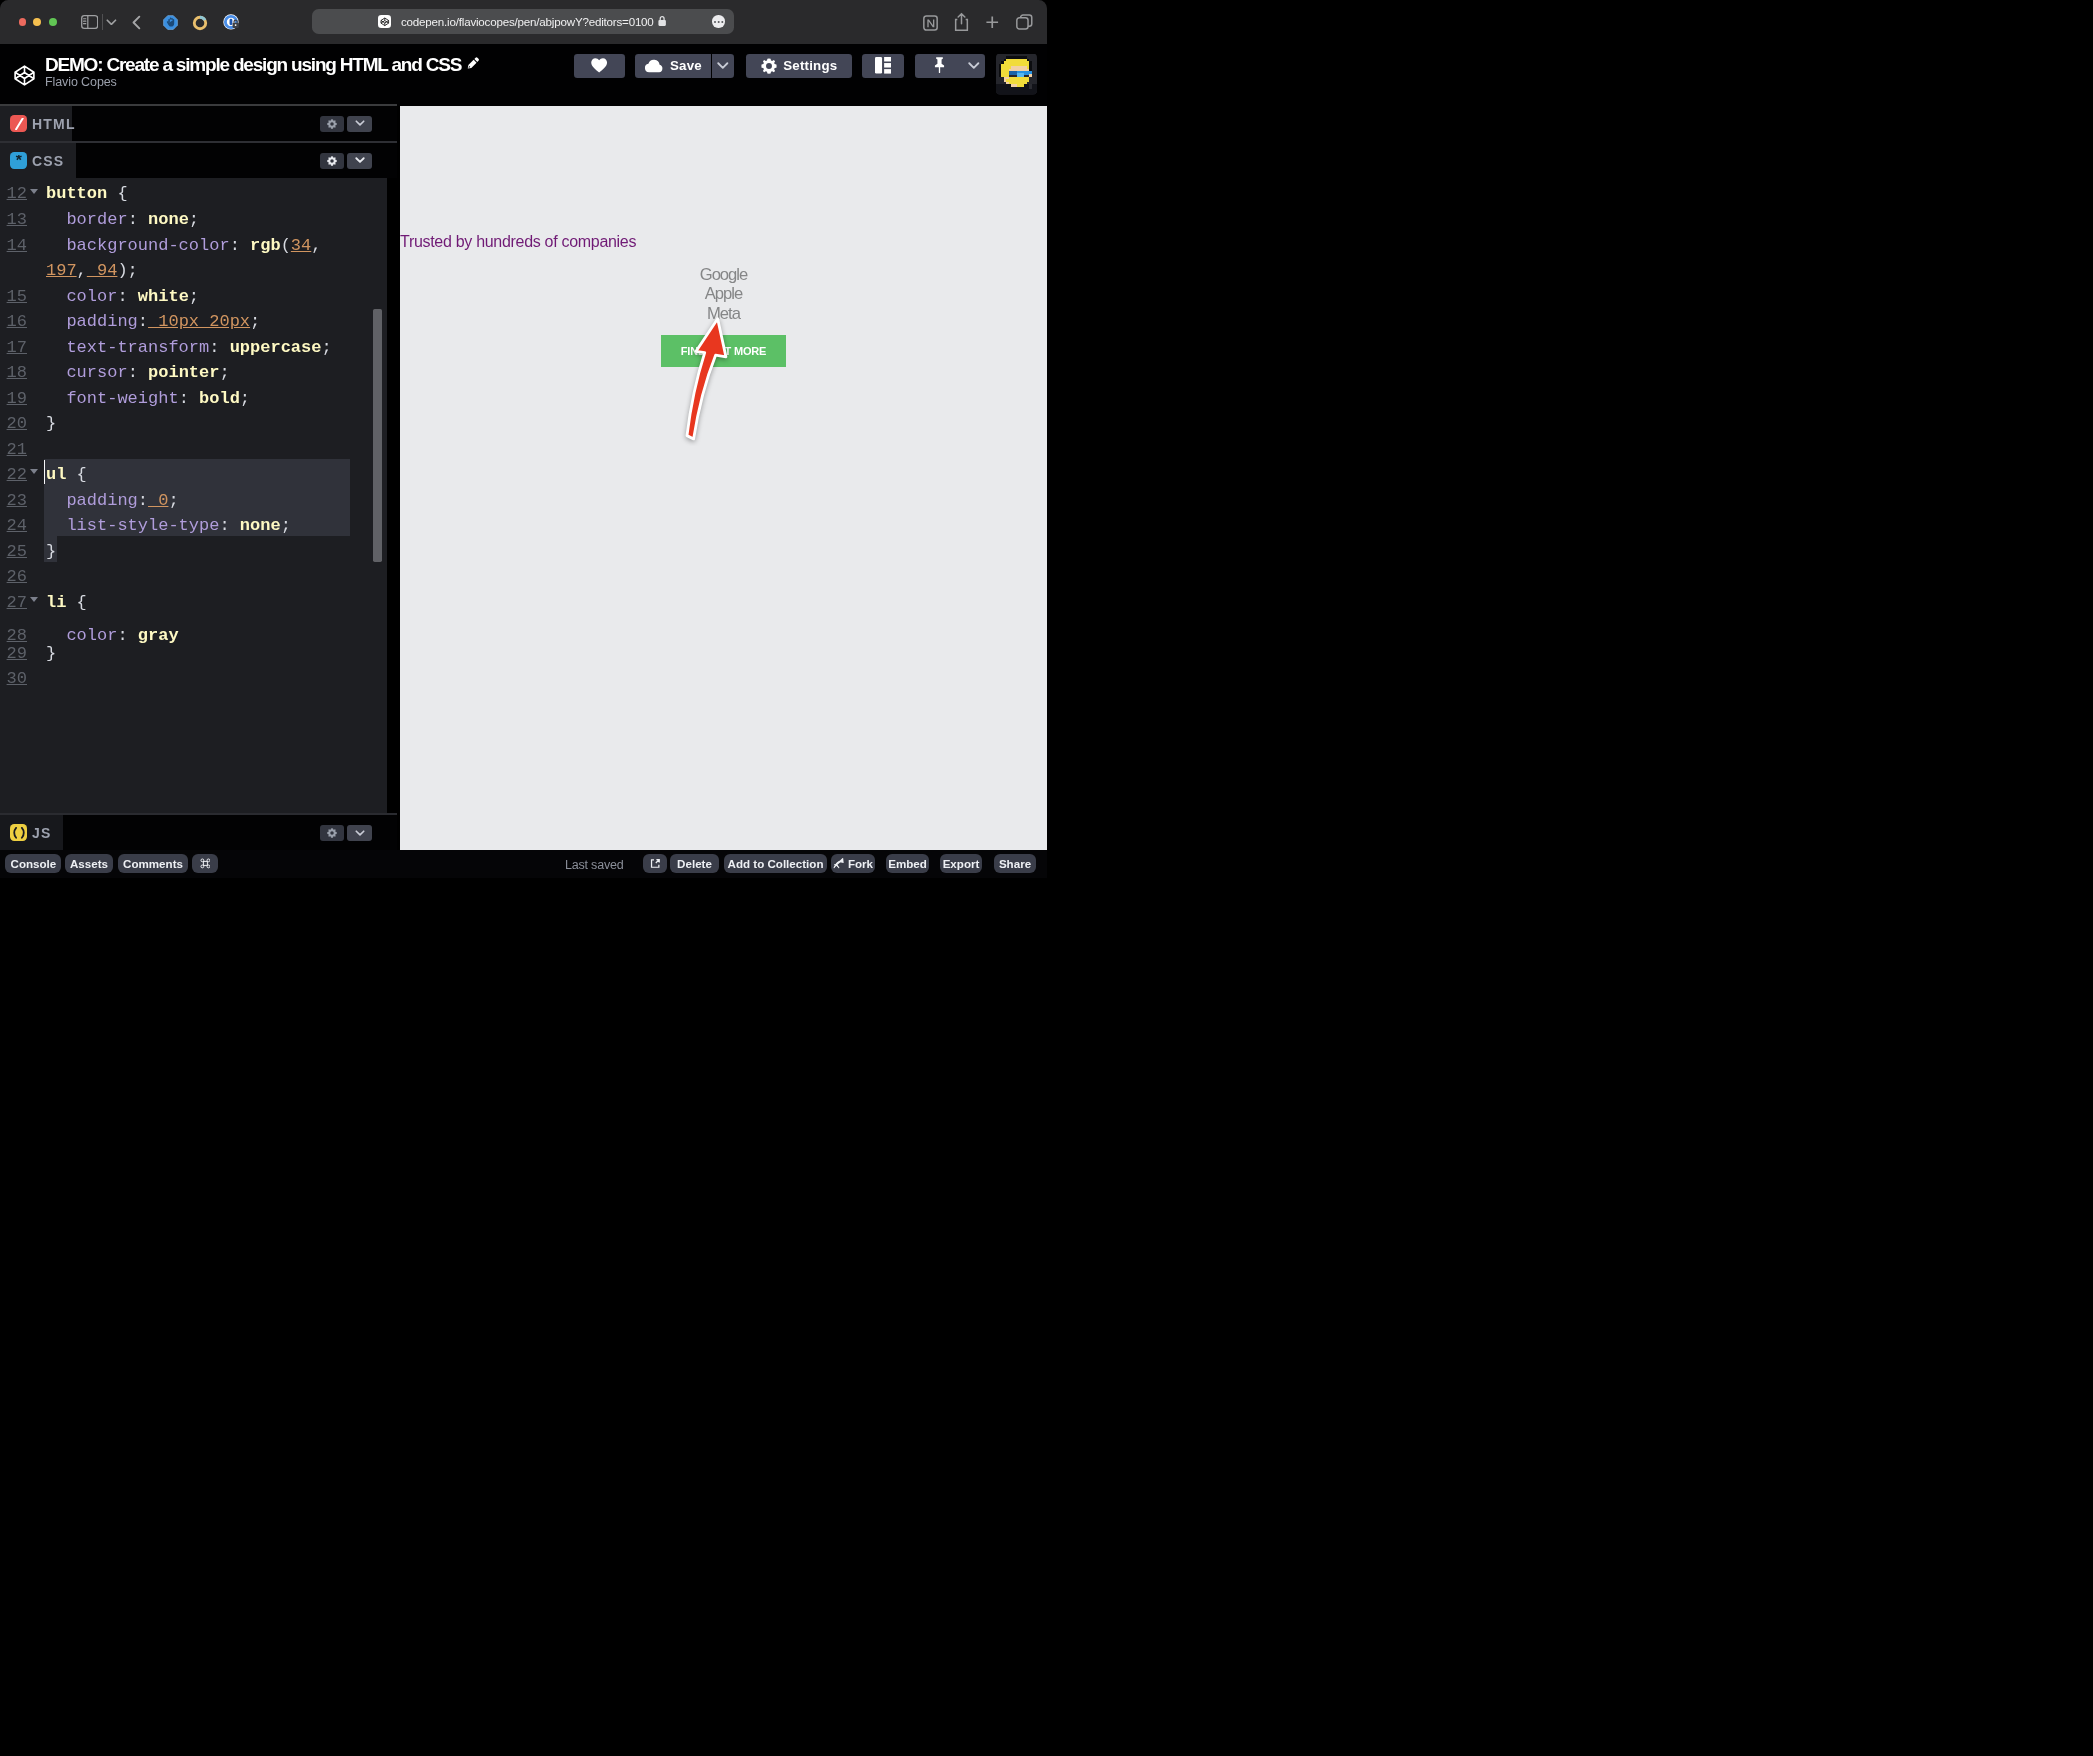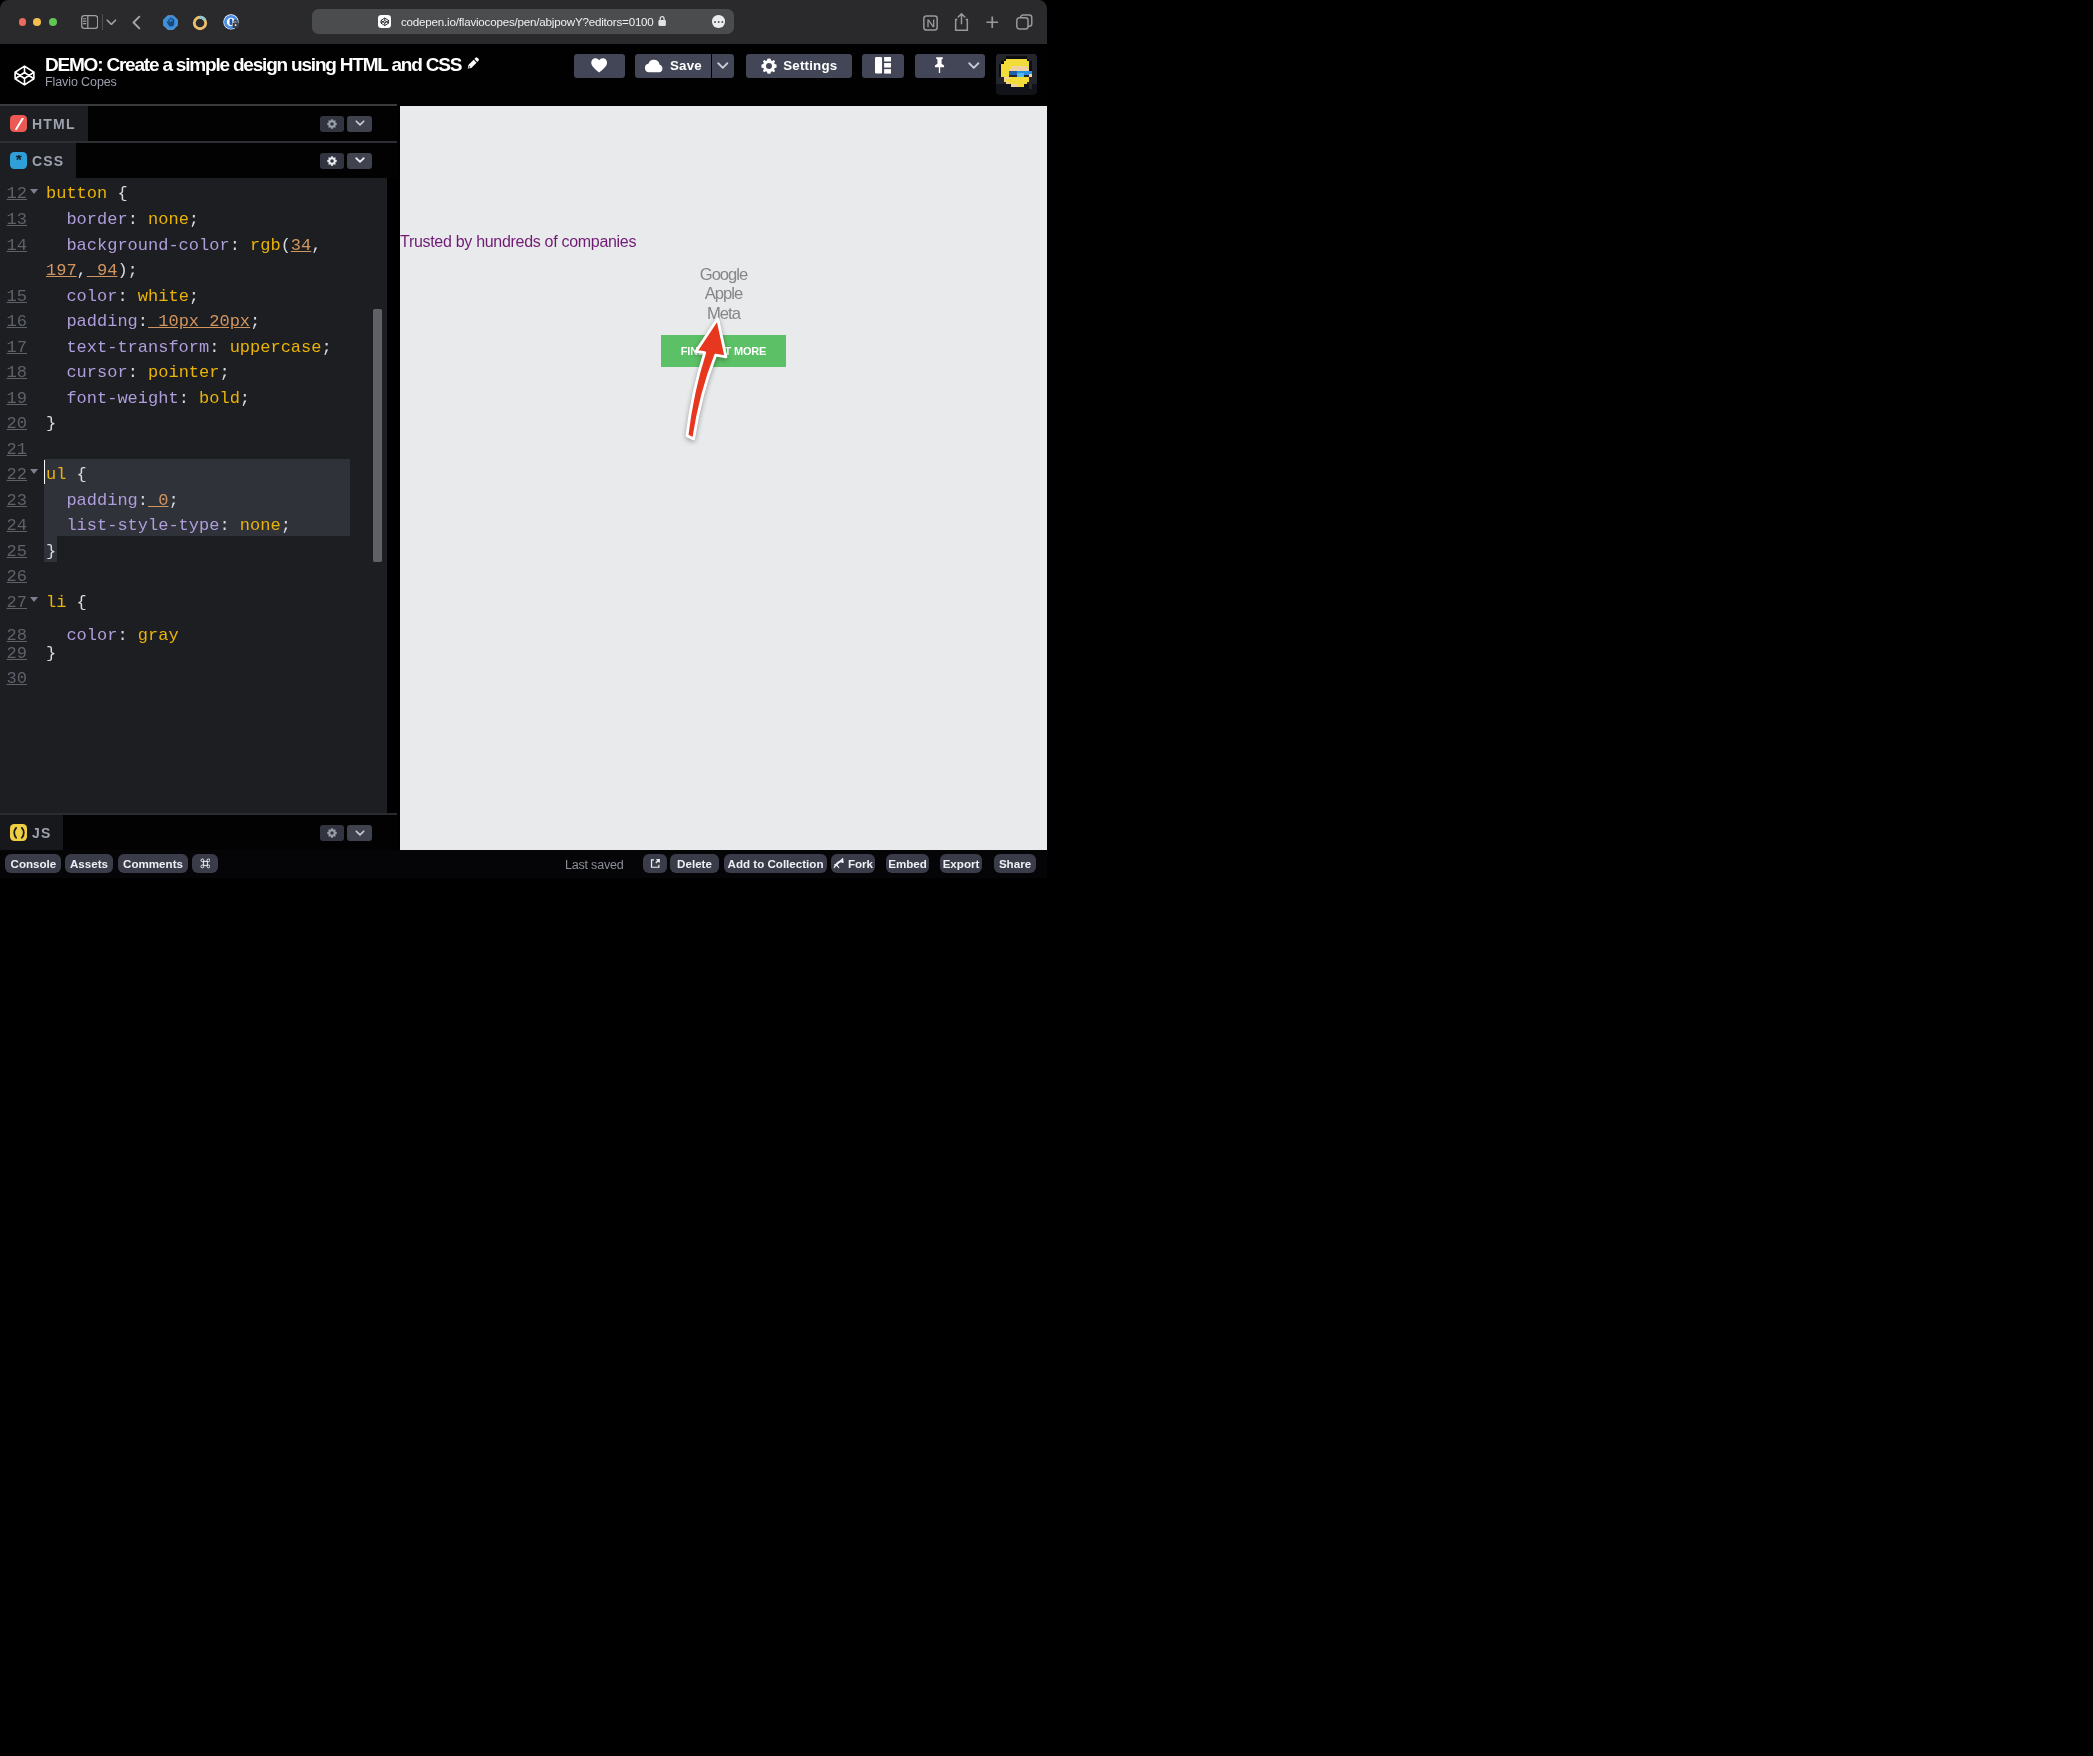--- a/index.html
+++ b/index.html
@@ -28,21 +28,21 @@
   .edtab .ticon { position:absolute; left:10.4px; top:9.1px; width:17px; height:17px; border-radius:4.2px; }
   .edtab .tlbl { position:absolute; left:32px; top:10px; font-size:14px; font-weight:bold; color:#9da2af; letter-spacing:1.2px; }
   .gearbtn { width:24px; height:16px; border-radius:2.9px; background:#32353f; }
   .chevbtn { width:25px; height:16px; border-radius:2.9px; background:#40434e; }
   #codearea { left:0; top:72px; width:387px; height:637px; background:#1d1e22; overflow:hidden; }
   .cl { position:absolute; left:0; width:397px; height:25.5px; font-family:"Liberation Mono", monospace; font-size:17px; line-height:25.5px; white-space:pre; }
   .ln { position:absolute; width:27px; text-align:right; color:#5d6169; left:0; top:2.5px;text-decoration:underline; }
   .ct { position:absolute; left:46px; top:2.5px; }
   .fold { position:absolute; left:30px; width:0; height:0; border-left:4.6px solid transparent; border-right:4.6px solid transparent; border-top:5.8px solid #7c808c; }
   .sel { color:#b09ddb; } 
-  .ky { color:#eab308; }  
+  .ky { color:#fef9c3;font-weight:bold; }  
   .pu { color:#d6d9e0; }  
   .nu { color:#d19560;text-decoration:underline; }  
 
   
   #footer { left:0; top:850px; width:1047px; height:28px; background:#050507; }
   .fbtn { position:absolute; top:4.4px; height:19px; background:#3a3d49; border-radius:6px; color:#eef0f4; font-size:11.6px; font-weight:600; text-align:center; }
 
   .flexc { display:flex; align-items:center; justify-content:center; }
 
   
@@ -228,21 +228,21 @@
   <div class="abs" id="preview">
     <div class="abs" id="pv-p">Trusted by hundreds of companies</div>
     <div class="abs" id="pv-li">Google<br>Apple<br>Meta</div>
     <div class="abs" id="pv-btn">FIND OUT MORE</div>
     <svg class="abs" id="pv-arrow" style="left:249px;top:199px" width="100" height="141" viewBox="0 0 120 170">
       <path d="M82.5 16.5 L92.5 62.5 L80 60.5 Q62 106 53.5 161.5 L45.5 157.5 Q52 104 66.9 57.5 L56.5 55.8 Z" fill="#e8371f" stroke="#fff" stroke-width="3.4" stroke-linejoin="round" filter="drop-shadow(0 2px 3px rgba(0,0,0,0.35))"></path>
     </svg>
   </div>
 
   <div class="abs edhead" style="top:0">
-    <div class="abs edtab" style="width:88px">
+    <div class="abs edtab" style="width:72px">
       <div class="ticon" style="background:#ec5853"></div>
       <svg class="abs" style="left:13.7px;top:12px" width="10.8" height="11.6" viewBox="0 0 13 14">
           <path d="M10.5 0.5 L2.5 13.5" stroke="#fff" stroke-width="2.4" stroke-linecap="round"></path>
         </svg>
       <div class="tlbl">HTML</div>
     </div>
     <div class="abs gearbtn flexc" style="left:320px;top:9.6px">
         <svg width="10" height="10" viewBox="0 0 20 20">
           <path fill="#9aa0ab" d="M10 0.5 l2 0.3 .5 2.2 1.5 .7 2-1.2 1.6 1.6 -1.2 2 .7 1.5 2.2 .5 .2 2 -.2 2 -2.2 .5 -.7 1.5 1.2 2 -1.6 1.6 -2-1.2 -1.5 .7 -.5 2.2 -2 .3 -2-.3 -.5-2.2 -1.5-.7 -2 1.2 -1.6-1.6 1.2-2 -.7-1.5 -2.2-.5 -.2-2 .2-2 2.2-.5 .7-1.5 -1.2-2 1.6-1.6 2 1.2 1.5-.7 .5-2.2 Z M10 6.5 a3.5 3.5 0 100 7 a3.5 3.5 0 000-7 Z"></path>
         </svg>

